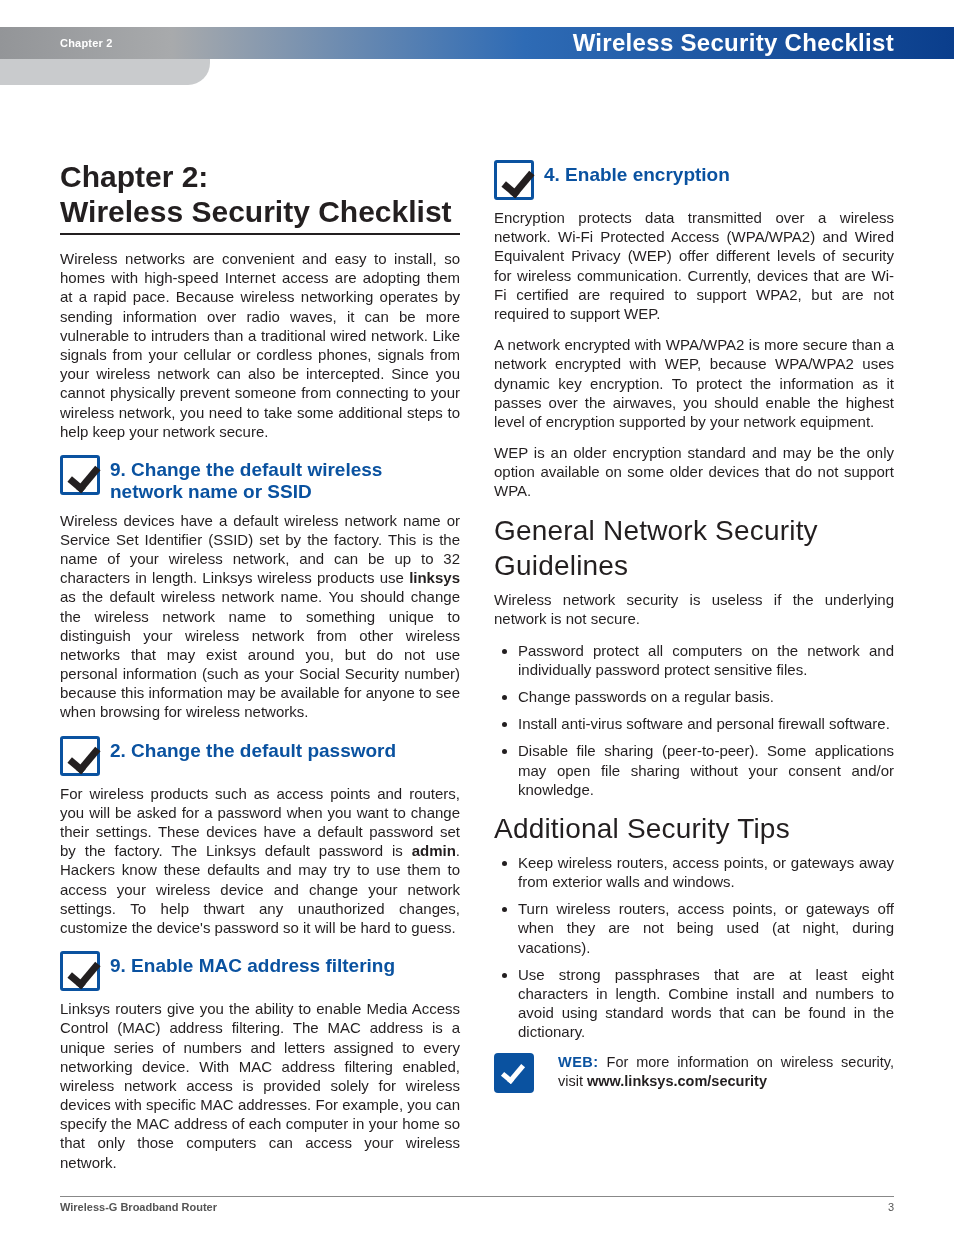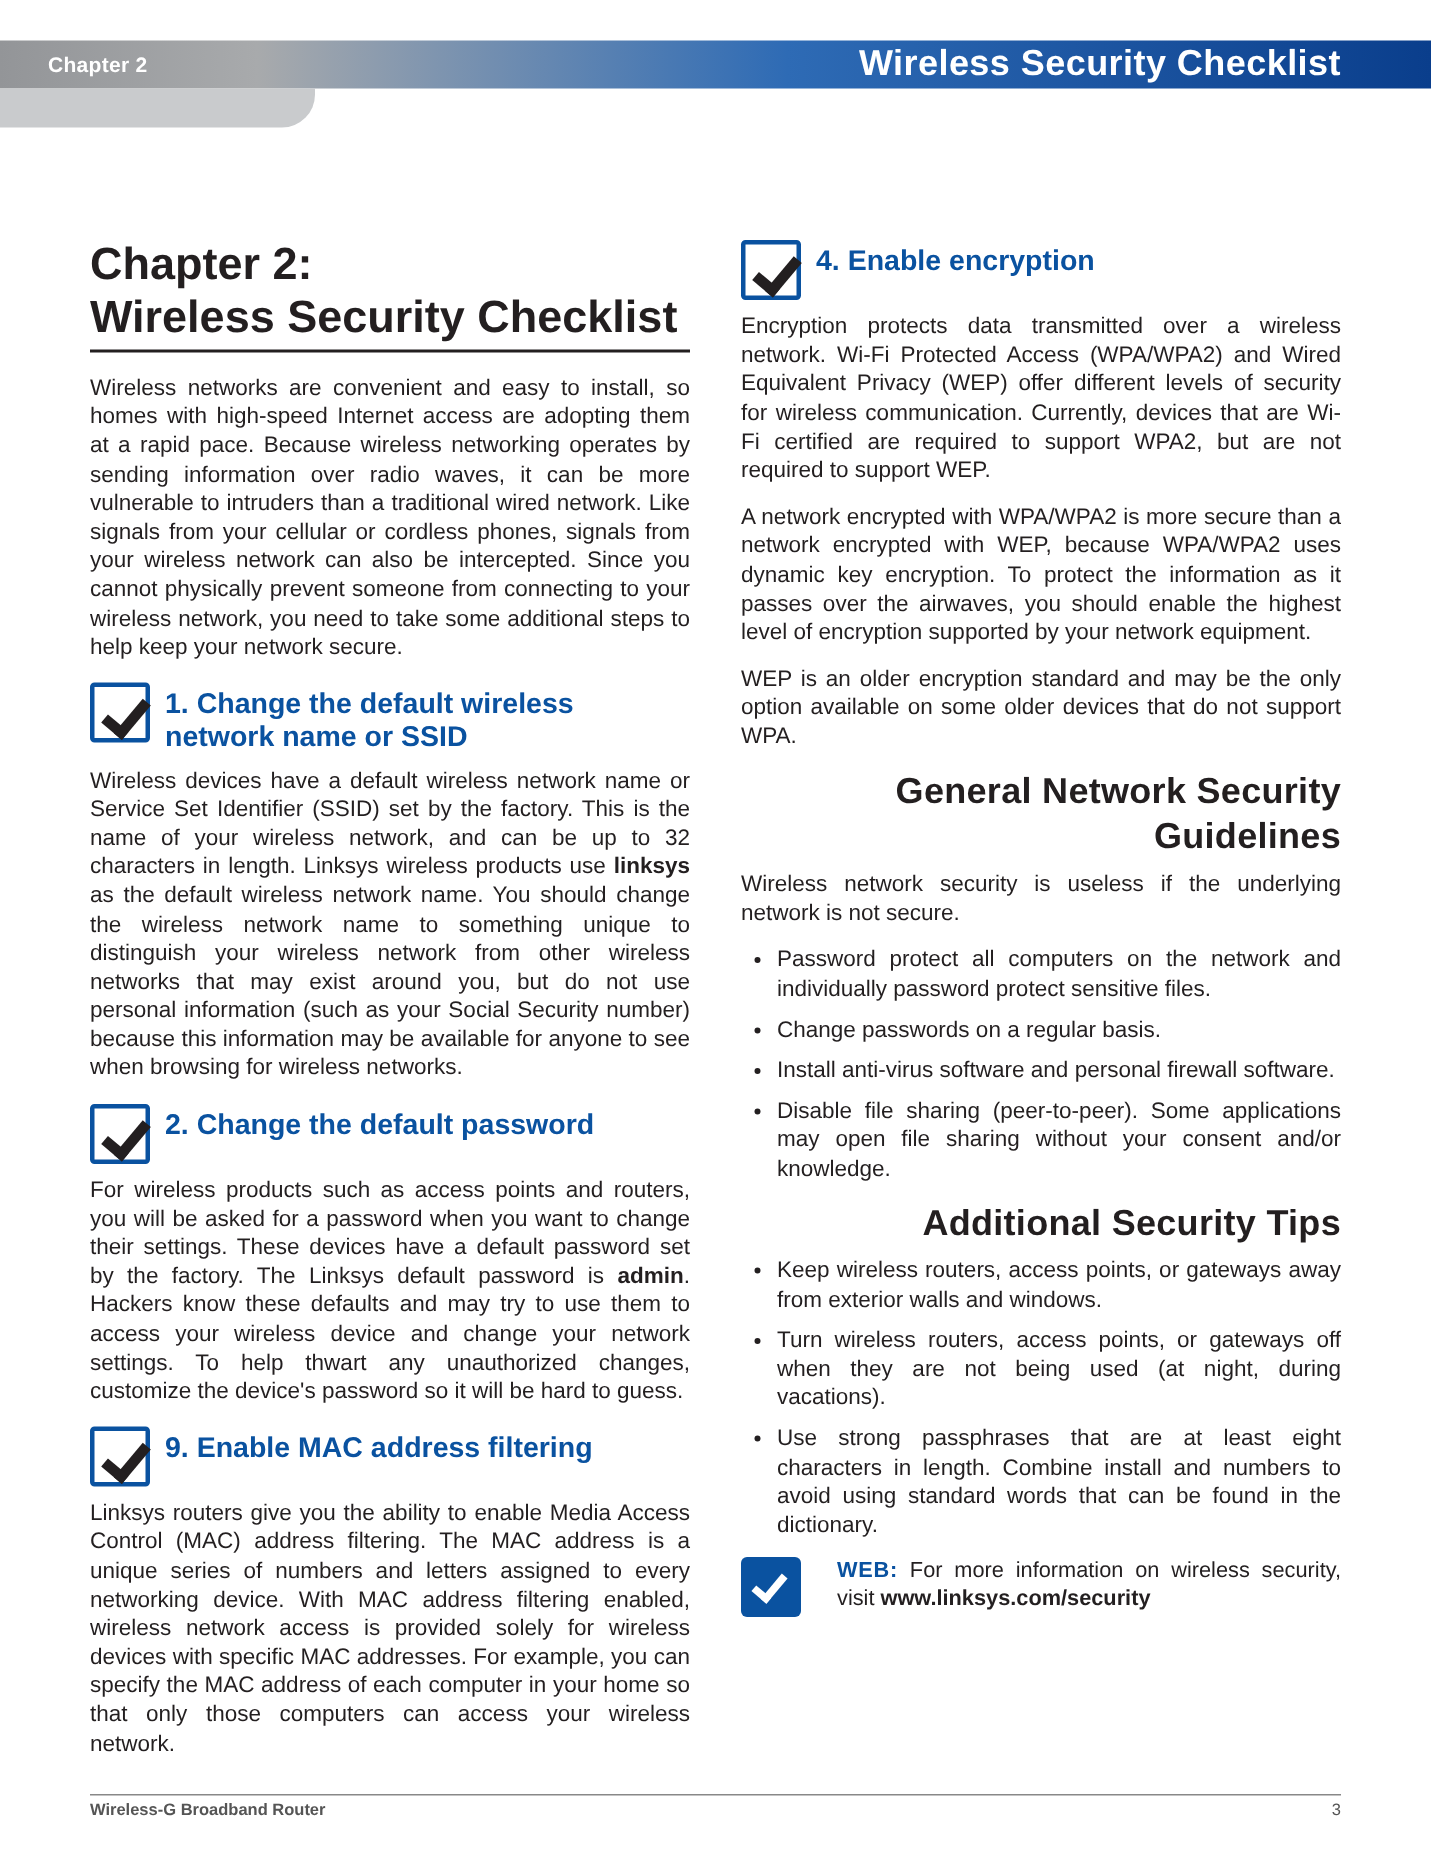--- a/index.html
+++ b/index.html
@@ -19,22 +19,22 @@
     width:100%;
     height:32px;
     background:linear-gradient(90deg,#939598 0%, #a8aaac 18%, #2e6bb5 55%, #0a3e8c 100%);
     color:#fff;
     display:flex;
     justify-content:space-between;
     align-items:center;
     font-weight:700;
   }
   .hdr .chap{
-    font-size:14px;
-    padding-left:32px;
+    font-size:11px;
+    padding-left:60px;
     font-family:"Myriad Pro Cond","Arial Narrow",Arial,sans-serif;
     letter-spacing:.2px;
   }
   .hdr .title{
     font-size:24px;
     padding-right:60px;
     font-family:"Myriad Pro Cond","Arial Narrow",Arial,sans-serif;
     letter-spacing:.3px;
   }
   .tab{
@@ -93,25 +93,24 @@
     position:absolute;
     left:6px; top:9px;
     width:30px; height:18px;
     border-left:7px solid #231f20;
     border-bottom:7px solid #231f20;
     transform:rotate(-50deg);
     box-sizing:border-box;
   }
   h2.plain{
     font-family:"Myriad Pro Cond","Arial Narrow",Arial,sans-serif;
-    font-size:24px;
-    font-weight:700;
+    font-size:28px;
+    font-weight:400;
     margin:12px 0 6px 0;
     letter-spacing:.2px;
-    text-align:right;
   }
   ul.bul{
     margin:0 0 12px 0;
     padding-left:24px;
   }
   ul.bul li{
     margin:0 0 8px 0;
     text-align:justify;
   }
   .webbox{
@@ -167,21 +166,21 @@
 
 <div class="page">
 
   <h1 class="chapter" style="white-space:pre-line;">Chapter 2:
 Wireless Security Checklist</h1>
 
   <p>Wireless networks are convenient and easy to install, so homes with high-speed Internet access are adopting them at a rapid pace. Because wireless networking operates by sending information over radio waves, it can be more vulnerable to intruders than a traditional wired network. Like signals from your cellular or cordless phones, signals from your wireless network can also be intercepted. Since you cannot physically prevent someone from connecting to your wireless network, you need to take some additional steps to help keep your network secure.</p>
 
   <div class="sec">
     <span class="check-icon"></span>
-    <h2>1.  Change the default wireless network name or SSID</h2>
+    <h2>9.  Change the default wireless network name or SSID</h2>
   </div>
   <p>
     <span>Wireless devices have a default wireless network name or Service Set Identifier (SSID) set by the factory. This is the name of your wireless network, and can be up to 32 characters in length. Linksys wireless products use </span><b>linksys</b><span> as the default wireless network name. You should change the wireless network name to something unique to distinguish your wireless network from other wireless networks that may exist around you, but do not use personal information (such as your Social Security number) because this information may be available for anyone to see when browsing for wireless networks.</span>
   </p>
 
   <div class="sec">
     <span class="check-icon"></span>
     <h2>2.  Change the default password</h2>
   </div>
   <p>

